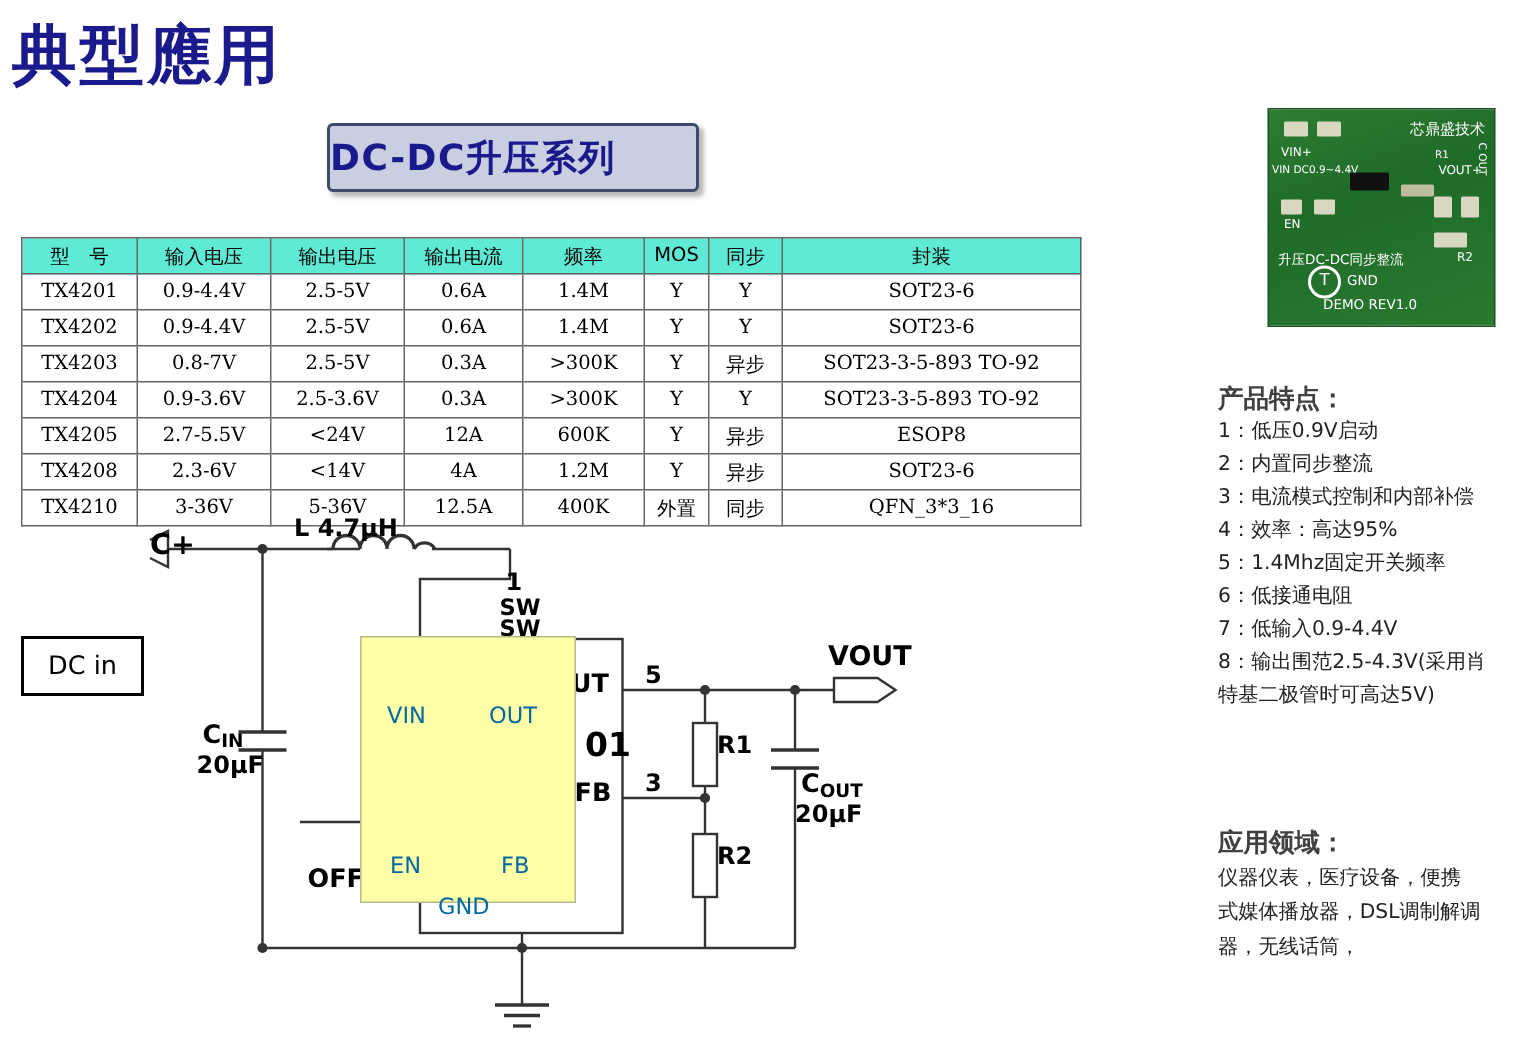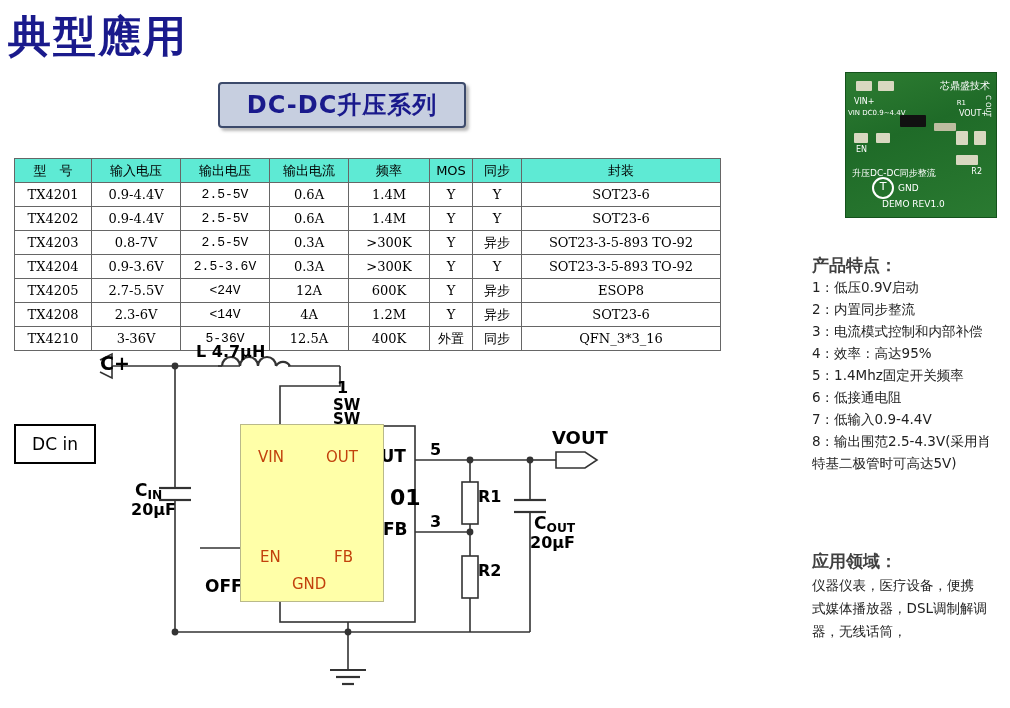--- a/index.html
+++ b/index.html
@@ -30,21 +30,21 @@
     left: 218px;
     top: 82px;
     width: 244px;
     height: 42px;
     background: #c7cfe0;
     border: 2px solid #3c4a6b;
     border-radius: 4px;
     box-shadow: 3px 3px 3px rgba(120,120,120,0.5);
     display: flex;
     align-items: center;
-    justify-content: center;
+    justify-content: flex-start;
   }
   .series-banner span {
     font-family: "DejaVu Sans", sans-serif;
     font-size: 24px;
     font-weight: bold;
     color: #1a1a8c;
     letter-spacing: 1px;
   }
   
   table.parts {
@@ -65,21 +65,21 @@
   }
   table.parts thead th {
     background: #5eead4;
     font-weight: normal;
     font-family: "DejaVu Sans", sans-serif;
     font-size: 13px;
     margin-top: 41px;
   }
   table.parts td:nth-child(1) { width: 68px; }
   table.parts td:nth-child(2) { width: 80px; }
-  table.parts td:nth-child(3) { width: 80px; font-family: Liberation Mono, monospace; }
+  table.parts td:nth-child(3) { width: 80px; }
   table.parts td:nth-child(4) { width: 70px; }
   table.parts td:nth-child(5) { width: 72px; }
   table.parts td:nth-child(6) { width: 34px; }
   table.parts td:nth-child(7) { width: 40px; }
   table.parts td:nth-child(8) { width: 190px; }
 
   
   .pcb-photo {
     position: absolute;
     left: 845px;
@@ -176,21 +176,22 @@
     top: 424px;
     width: 142px;
     height: 176px;
     background: #ffffa8;
     border: 1px solid #b9b98a;
   }
   .chip-label {
     position: absolute;
     font-family: "DejaVu Sans", sans-serif;
     font-size: 15px;
-    color: #c2410c;
+    color: #0369a1;
+    margin-top: 20px;
   }
   .sch-text {
     position: absolute;
     font-family: "DejaVu Sans", sans-serif;
     color: #000;
   }
   .sub { font-size: 0.72em; vertical-align: -0.25em; }
 </style>
 </head>
 <body>

